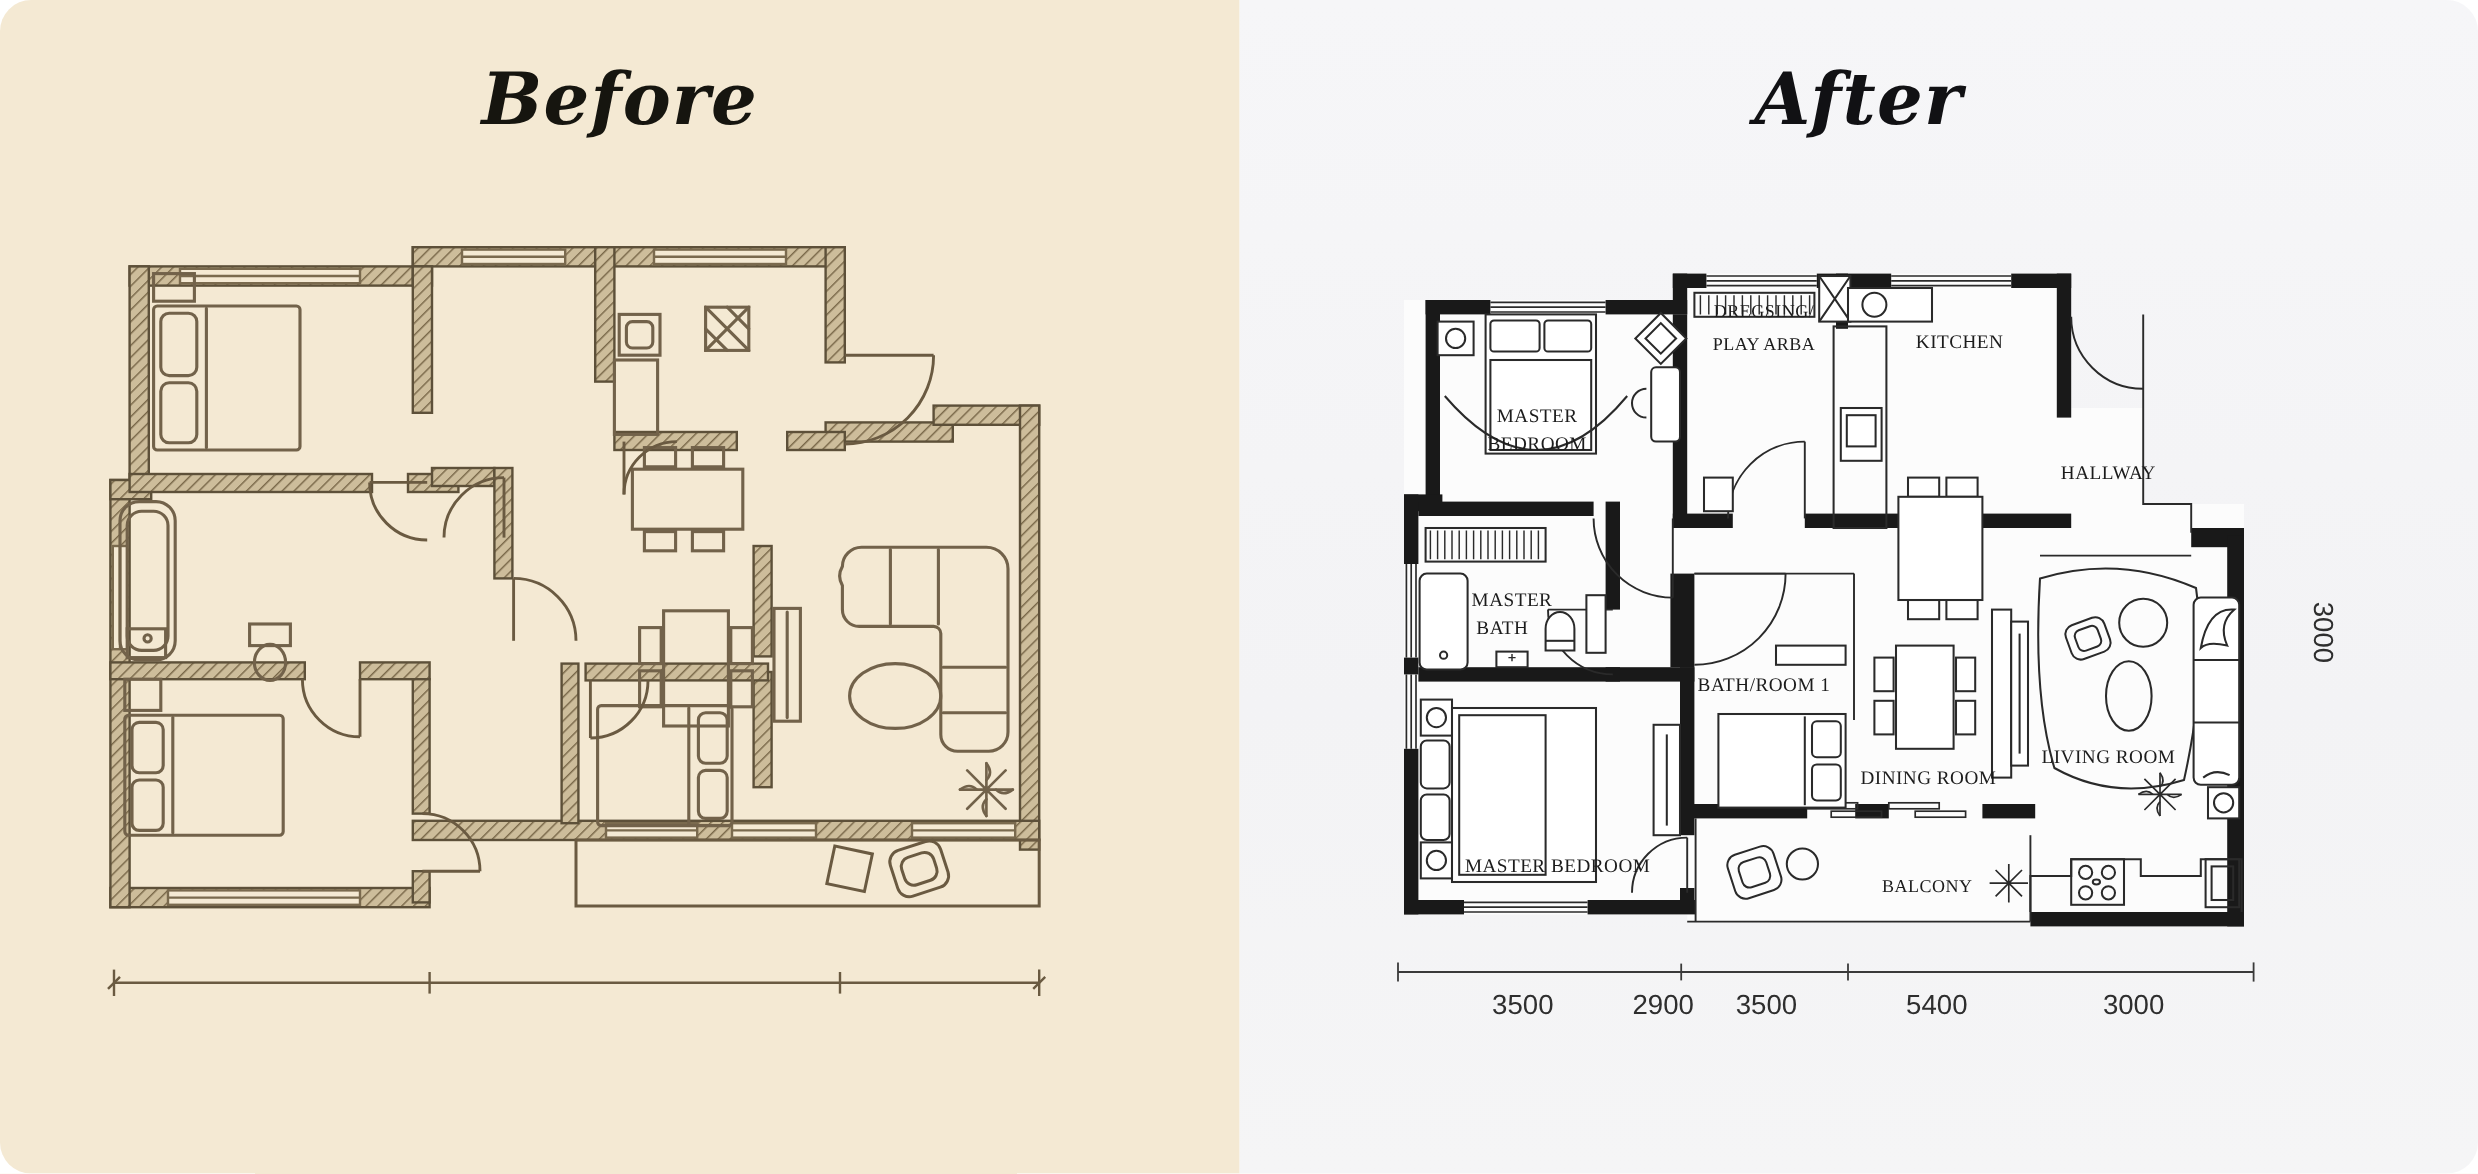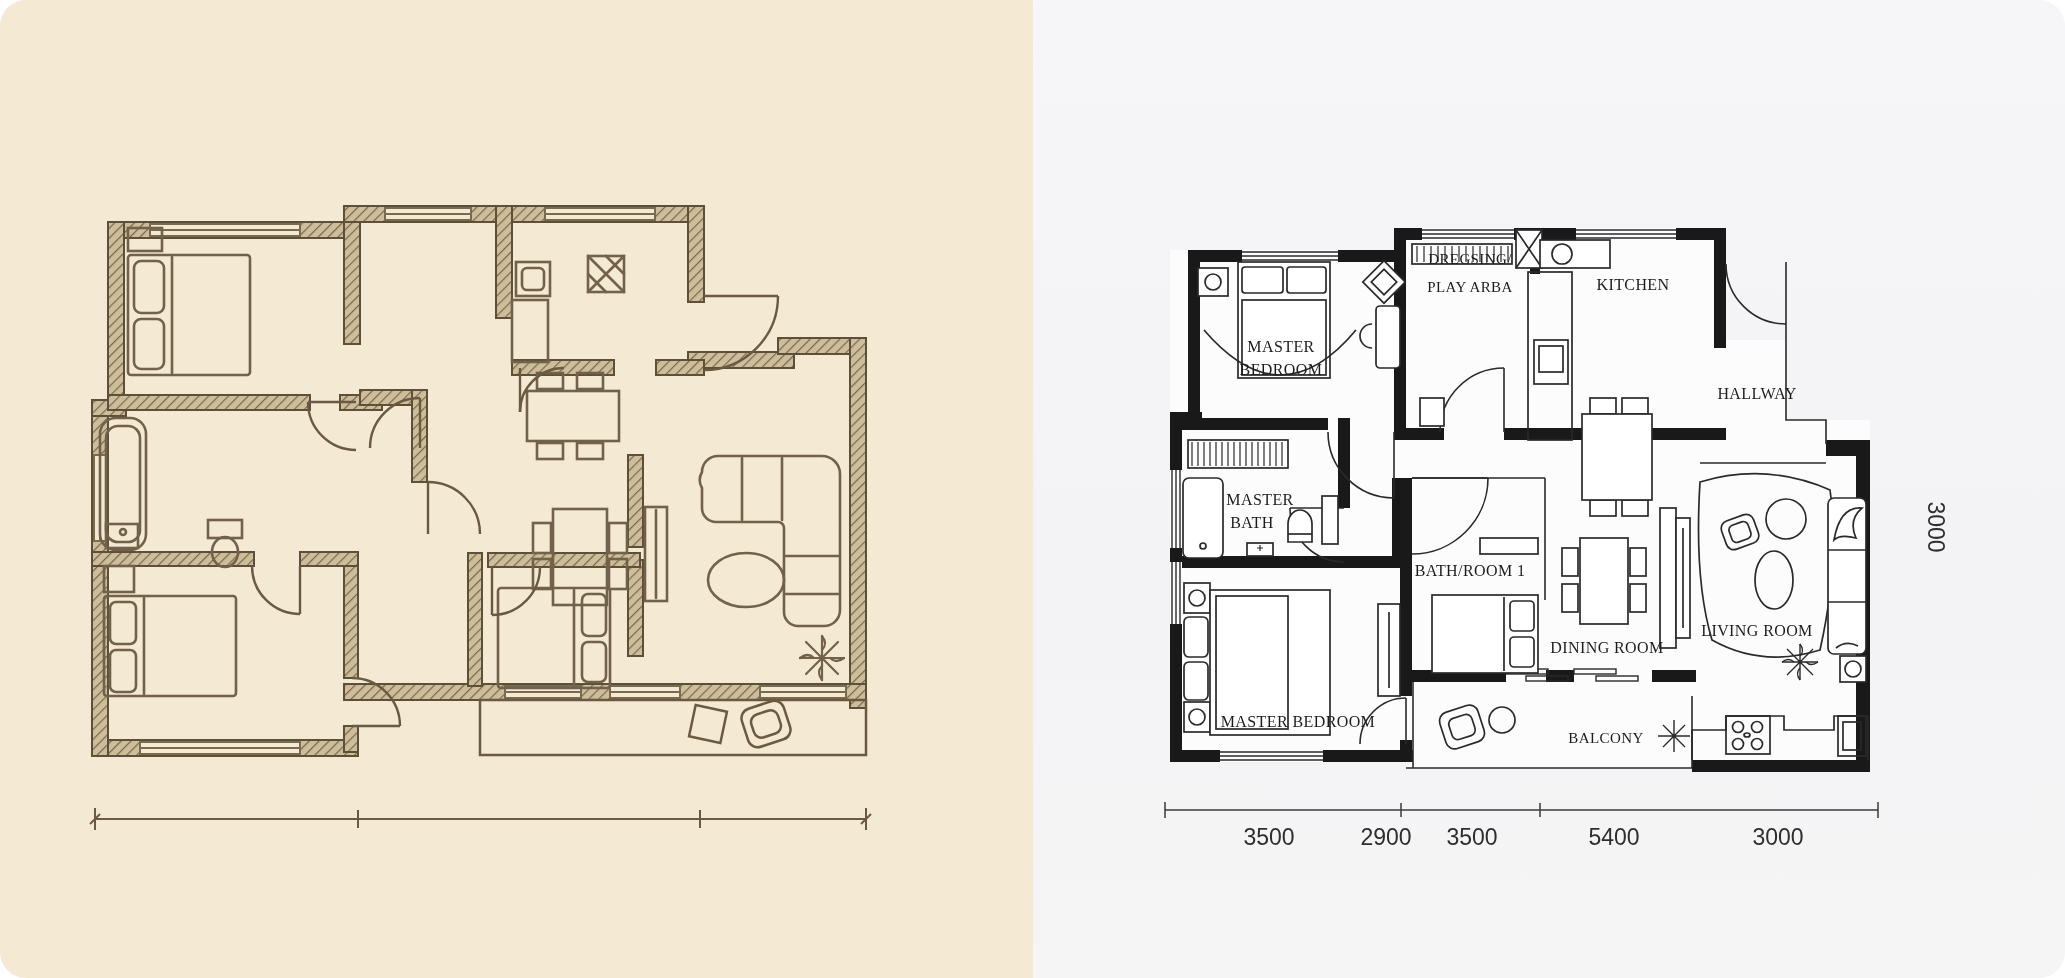--- a/index.html
+++ b/index.html
@@ -32,20 +32,21 @@
     font-family:"Liberation Sans",sans-serif;
     fill:#2e2e2e;
   }
 </style>
 </head>
 <body>
 
 <div class="card">
 
   <div class="panel before">
+    <div class="title">Before</div>
 
     <svg width="1033" height="978" viewBox="0 0 1033 978">
       <defs>
         <pattern id="hatchL" width="7" height="7" patternUnits="userSpaceOnUse" patternTransform="rotate(45)">
           <rect width="7" height="7" fill="#cdbd9b"></rect>
           <line x1="0" y1="0" x2="0" y2="7" stroke="#796849" stroke-width="2.4"></line>
         </pattern>
       </defs>
 
       <g fill="url(#hatchL)" stroke="#5d5039" stroke-width="2">
@@ -209,20 +210,21 @@
         <line x1="358" y1="810" x2="358" y2="828"></line>
         <line x1="700" y1="810" x2="700" y2="828"></line>
         <line x1="866" y1="808" x2="866" y2="830"></line>
         <line x1="90" y1="824" x2="100" y2="814"></line>
         <line x1="861" y1="824" x2="871" y2="814"></line>
       </g>
     </svg>
   </div>
 
   <div class="panel after">
+    <div class="title">After</div>
 
     <svg width="1032" height="978" viewBox="1033 0 1032 978">
 
       <path d="M 1170,250 L 1394,250 L 1394,228 L 1726,228 L 1726,340 L 1786,340 L 1786,420 L 1870,420 L 1870,772 L 1692,772 L 1692,768 L 1406,768 L 1406,762 L 1170,762 Z" fill="#fcfcfc" stroke="none"></path>
 
       <g fill="#191919" stroke="none">
 
         <rect x="1188" y="250" width="54" height="12"></rect>
         <rect x="1338" y="250" width="68" height="12"></rect>
         <rect x="1188" y="250" width="12" height="168"></rect>

